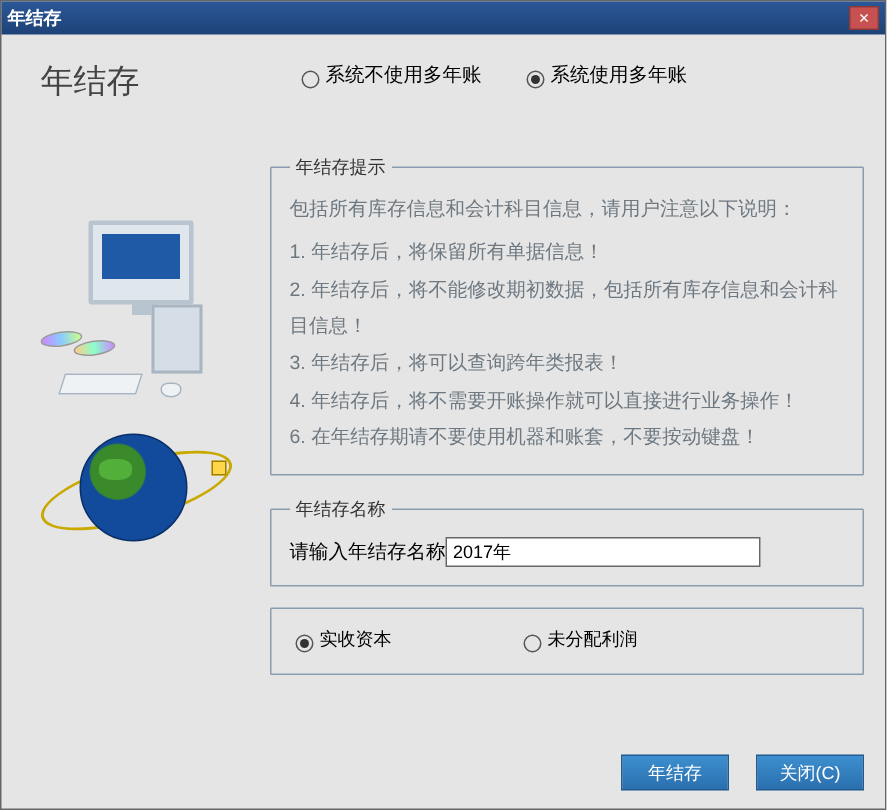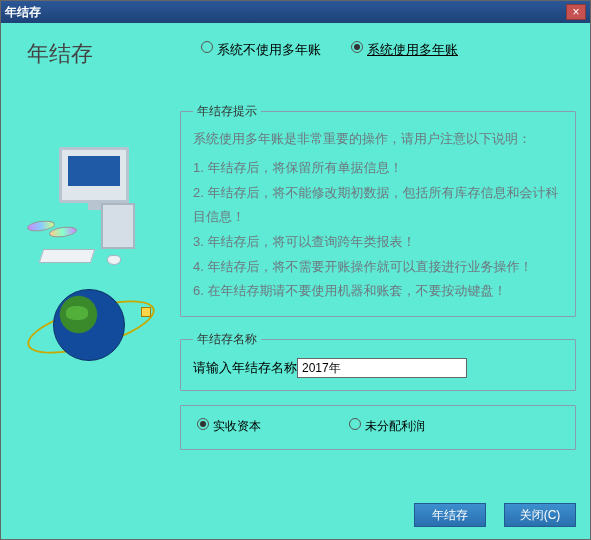--- a/index.html
+++ b/index.html
@@ -1,27 +1,27 @@
 <!DOCTYPE html>
 <html><head>
 <meta charset="utf-8">
 <style>
 * { box-sizing: border-box; margin: 0; padding: 0; }
 body { font-family: "Microsoft YaHei", SimSun, Arial, sans-serif; font-size: 12px; background: #fff; }
-.window { width: 591px; height: 540px; border: 1px solid #666; position: relative; background: #5eead4; }
+.window { width: 591px; height: 540px; border: 1px solid #666; position: relative; background: #e5e5e5; }
 .titlebar { height: 22px; background: linear-gradient(#2b5797,#1e4277); color: #fff; display: flex; align-items: center; padding: 0 4px; }
 .titlebar .title { flex: 1; font-size: 12px; font-weight: bold; }
 .titlebar .close { width: 20px; height: 16px; background: #c75050; color: #fff; text-align: center; line-height: 14px; border: 1px solid #8b3a3a; font-size: 12px; cursor: pointer; }
 .content { padding: 10px 14px 50px 14px; position: relative; height: calc(100% - 22px); }
 .page-title { font-size: 22px; font-weight: 500; color: #444; margin: 6px 0 10px 12px; font-family: SimHei, sans-serif; }
 .radio-row { position: absolute; left: 200px; top: 18px; display: flex; gap: 30px; font-size: 13px; }
-.radio-item { display: flex; align-items: flex-start; gap: 4px; cursor: pointer; }
+.radio-item { display: flex; align-items: flex-end; gap: 4px; cursor: pointer; }
 .radio-dot { width: 12px; height: 12px; border: 1px solid #555; border-radius: 50%; display: inline-flex; align-items: center; justify-content: center; }
 .radio-dot.sel::after { content:""; width:6px; height:6px; background:#333; border-radius:50%; }
-.radio-underline { text-decoration: underline; }
+.radio-underline { }
 .main-row { display: flex; gap: 10px; margin-top: 34px; }
 .sidebar { width: 155px; padding-top: 4px; }
 .illus { width: 150px; height: 260px; position: relative; }
 .monitor { position:absolute; left:44px; top:40px; width:70px; height:56px; background:#dfe6ec; border:3px solid #b8c4cf; border-radius:2px; }
 .monitor::before { content:""; position:absolute; left:6px; top:6px; right:6px; bottom:14px; background:#1e5aa6; }
 .monitor::after { content:""; position:absolute; left:26px; bottom:-10px; width:16px; height:8px; background:#b8c4cf; }
 .tower { position:absolute; left:86px; top:96px; width:34px; height:46px; background:#d5dee6; border:2px solid #a9b5c0; }
 .cd1 { position:absolute; left:12px; top:114px; width:28px; height:10px; background:linear-gradient(90deg,#c8f,#8cf,#cf8); border-radius:50%; border:1px solid #999; transform:rotate(-8deg); }
 .cd2 { position:absolute; left:34px; top:120px; width:28px; height:10px; background:linear-gradient(90deg,#fc8,#8fc,#c8f); border-radius:50%; border:1px solid #999; transform:rotate(-8deg); }
 .kbd { position:absolute; left:26px; top:142px; width:52px; height:14px; background:#eef2f5; border:1px solid #a9b5c0; transform:skewX(-18deg); }
@@ -31,21 +31,21 @@
 .orbit { position:absolute; left:10px; top:200px; width:132px; height:40px; border:2px solid #c9a800; border-radius:50%; transform:rotate(-16deg); }
 .sat { position:absolute; left:126px; top:200px; width:10px; height:10px; background:#ffd54a; border:1px solid #a07e00; }
 .right-col { flex: 1; }
 fieldset { border: 1px solid #8a9db0; padding: 10px 12px 12px 12px; margin-bottom: 14px; border-radius: 1px; }
 legend { padding: 0 4px; color: #333; font-size: 12px; }
 .tips-intro { color: #6e7880; font-size: 13px; margin-bottom: 8px; }
 .tips-list { list-style: none; }
 .tips-list li { color: #6e7880; font-size: 13px; line-height: 1.9; }
 .name-row { display: flex; align-items: center; gap: 0; }
 .name-row label { font-size: 13px; }
-.name-input { width: 170px; height: 20px; border: 1px solid #666; padding: 1px 4px; font-size: 12px; }
+.name-input { width: 210px; height: 20px; border: 1px solid #666; padding: 1px 4px; font-size: 12px; }
 .profit-row { display: flex; gap: 88px; padding: 2px 0 2px 4px; }
 .footer { position: absolute; right: 14px; bottom: 12px; display: flex; gap: 18px; }
 .btn { min-width: 72px; height: 24px; background: linear-gradient(#3d8fcf,#2a6fae); color:#fff; border:1px solid #1f5a90; font-size:12px; cursor:pointer; padding: 0 12px; }
 </style>
 </head>
 <body>
 
 <div class="window">
 
   <div class="titlebar">
@@ -81,21 +81,21 @@
           <div class="orbit"></div>
           <div class="globe"></div>
           <div class="sat"></div>
         </div>
       </div>
 
       <div class="right-col">
 
         <fieldset>
           <legend>年结存提示</legend>
-          <div class="tips-intro">系统使用多年账是非常重要的操作，请用户注意以下说明：</div>
+          <div class="tips-intro">包括所有库存信息和会计科目信息，请用户注意以下说明：</div>
           <ul class="tips-list">
             <li>1. 年结存后，将保留所有单据信息！</li>
             <li>2. 年结存后，将不能修改期初数据，包括所有库存信息和会计科目信息！</li>
             <li>3. 年结存后，将可以查询跨年类报表！</li>
             <li>4. 年结存后，将不需要开账操作就可以直接进行业务操作！</li>
             <li>6. 在年结存期请不要使用机器和账套，不要按动键盘！</li>
           </ul>
         </fieldset>
 
         <fieldset>

